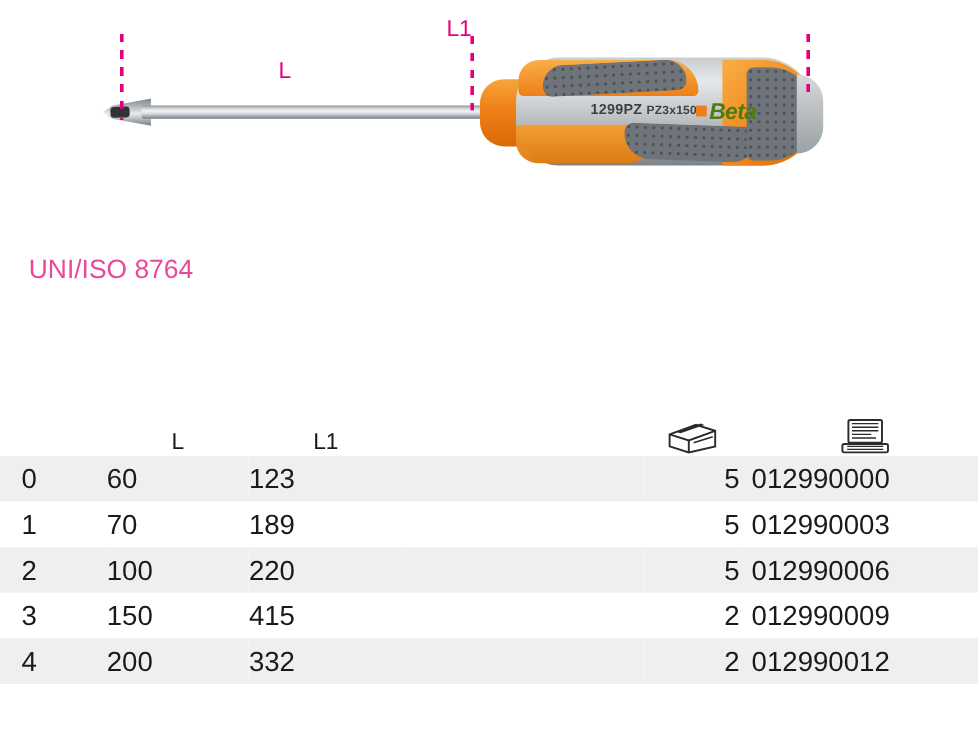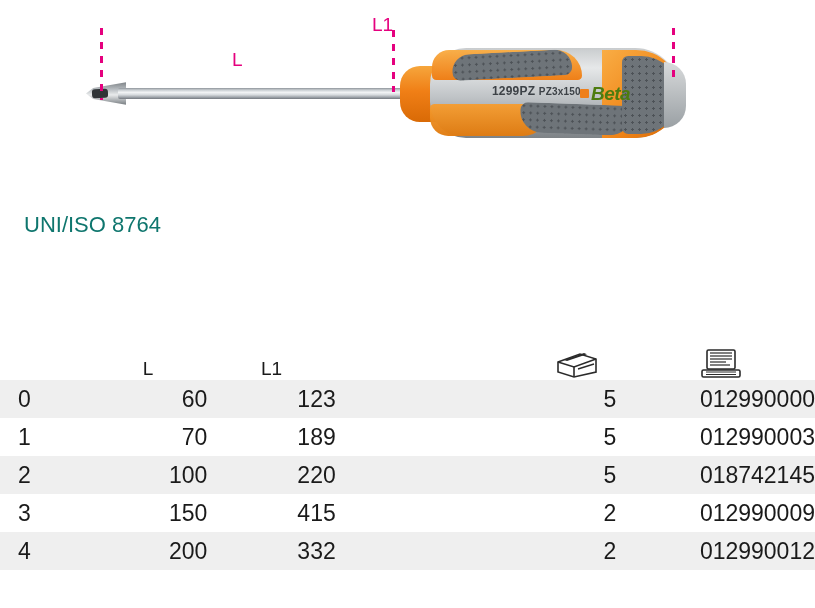--- a/index.html
+++ b/index.html
@@ -186,21 +186,21 @@
     vertical-align: 2px;
     border-radius: 1px;
   }
 
   
   #norm-text {
     position: absolute;
     left: 24px;
     top: 212px;
     font-size: 22px;
-    color: #0f766e;
+    color: #ec4899;
   }
 
   
   #spec-table {
     position: absolute;
     left: 0;
     top: 348px;
     width: 815px;
     border-collapse: collapse;
     font-size: 21px;
@@ -225,25 +225,25 @@
   .col-fill { width: 205px; }
   .col-qty  { width: 80px;  text-align: right; }
   .col-code { width: 190px; text-align: left; padding-left: 10px !important; }
 
   .head-pz { font-weight: bold; font-size: 20px; }
 
   .data-row td {
     height: 38px;
     font-size: 23px;
     color: #1a1a1a;
-    text-align: right;
+    text-align: left;
   }
   .data-row td.col-pz   { text-align: left; font-weight: bold; padding-left: 18px; }
   .data-row td.col-qty  { text-align: right; padding-right: 0; }
-  .data-row td.col-code { text-align: right; padding-left: 10px; }
+  .data-row td.col-code { text-align: left; padding-left: 10px; }
   .row-alt td { background: #efefef; }
   .row-plain td { background: #ffffff; }
 
   .icon-cell { text-align: right; padding-right: 4px; vertical-align: bottom; }
   .icon-svg { display: inline-block; vertical-align: bottom; }
 </style>
 </head>
 <body>
 
 <div id="product-figure">
@@ -333,21 +333,21 @@
       <td class="col-fill"></td>
       <td class="col-qty">5</td>
       <td class="col-code">012990003</td>
     </tr>
     <tr class="data-row row-alt">
       <td class="col-pz">2</td>
       <td class="col-l">100</td>
       <td class="col-l1">220</td>
       <td class="col-fill"></td>
       <td class="col-qty">5</td>
-      <td class="col-code">018742145</td>
+      <td class="col-code">012990006</td>
     </tr>
     <tr class="data-row row-plain">
       <td class="col-pz">3</td>
       <td class="col-l">150</td>
       <td class="col-l1">415</td>
       <td class="col-fill"></td>
       <td class="col-qty">2</td>
       <td class="col-code">012990009</td>
     </tr>
     <tr class="data-row row-alt">

